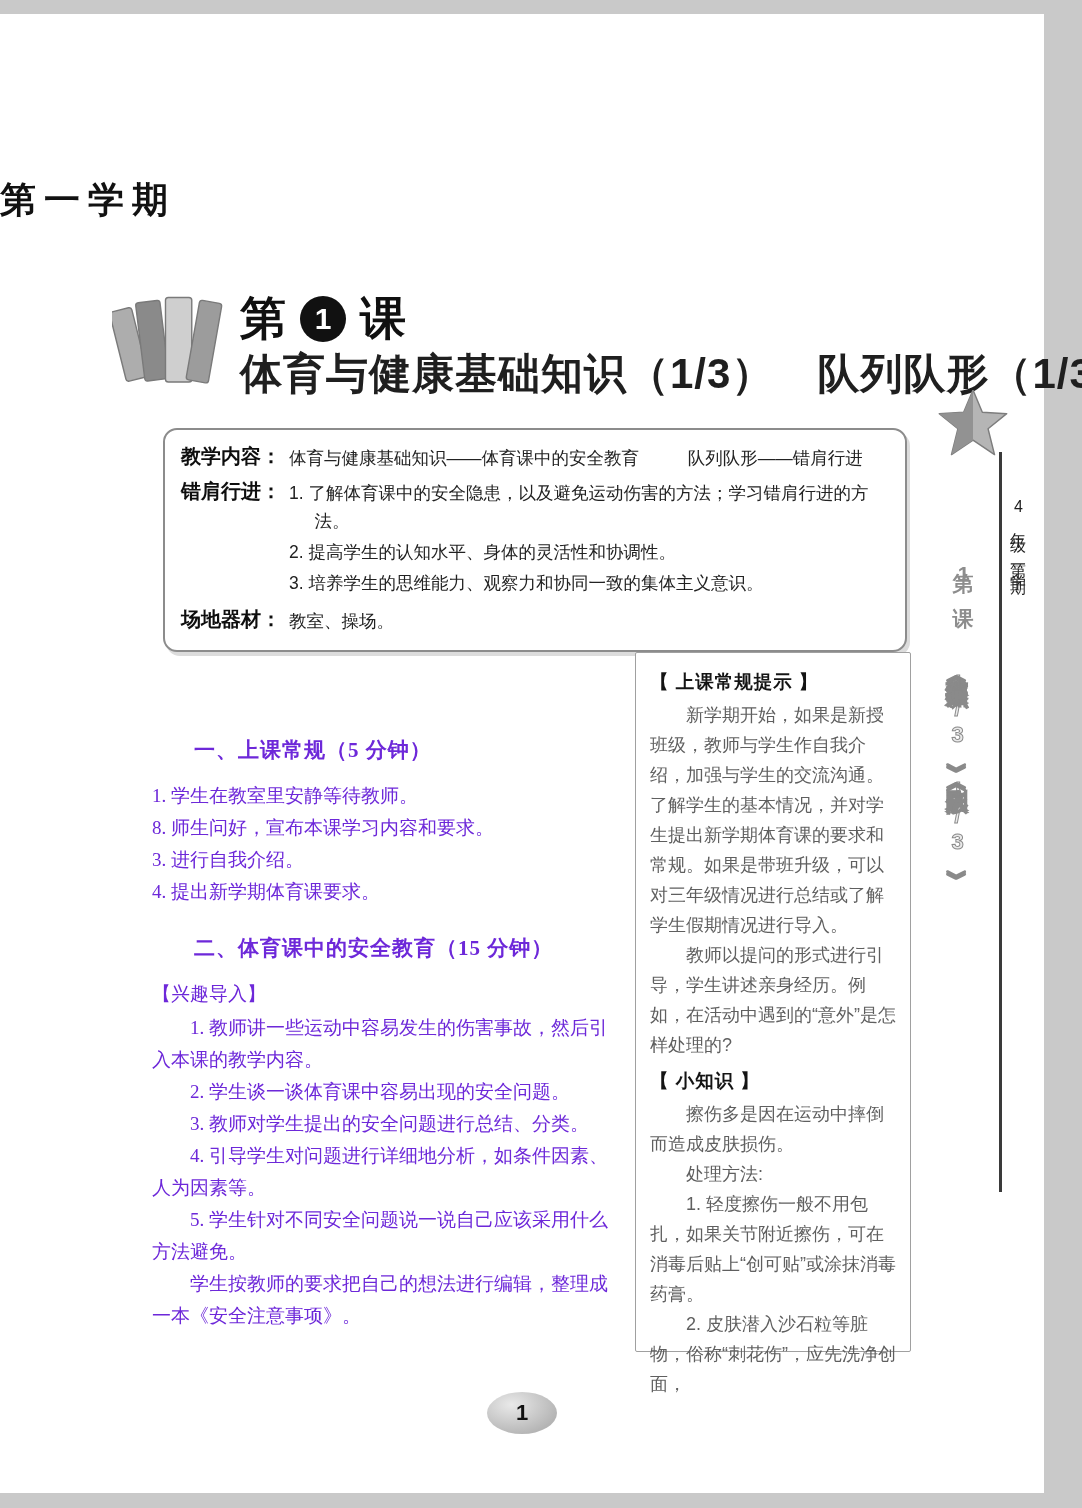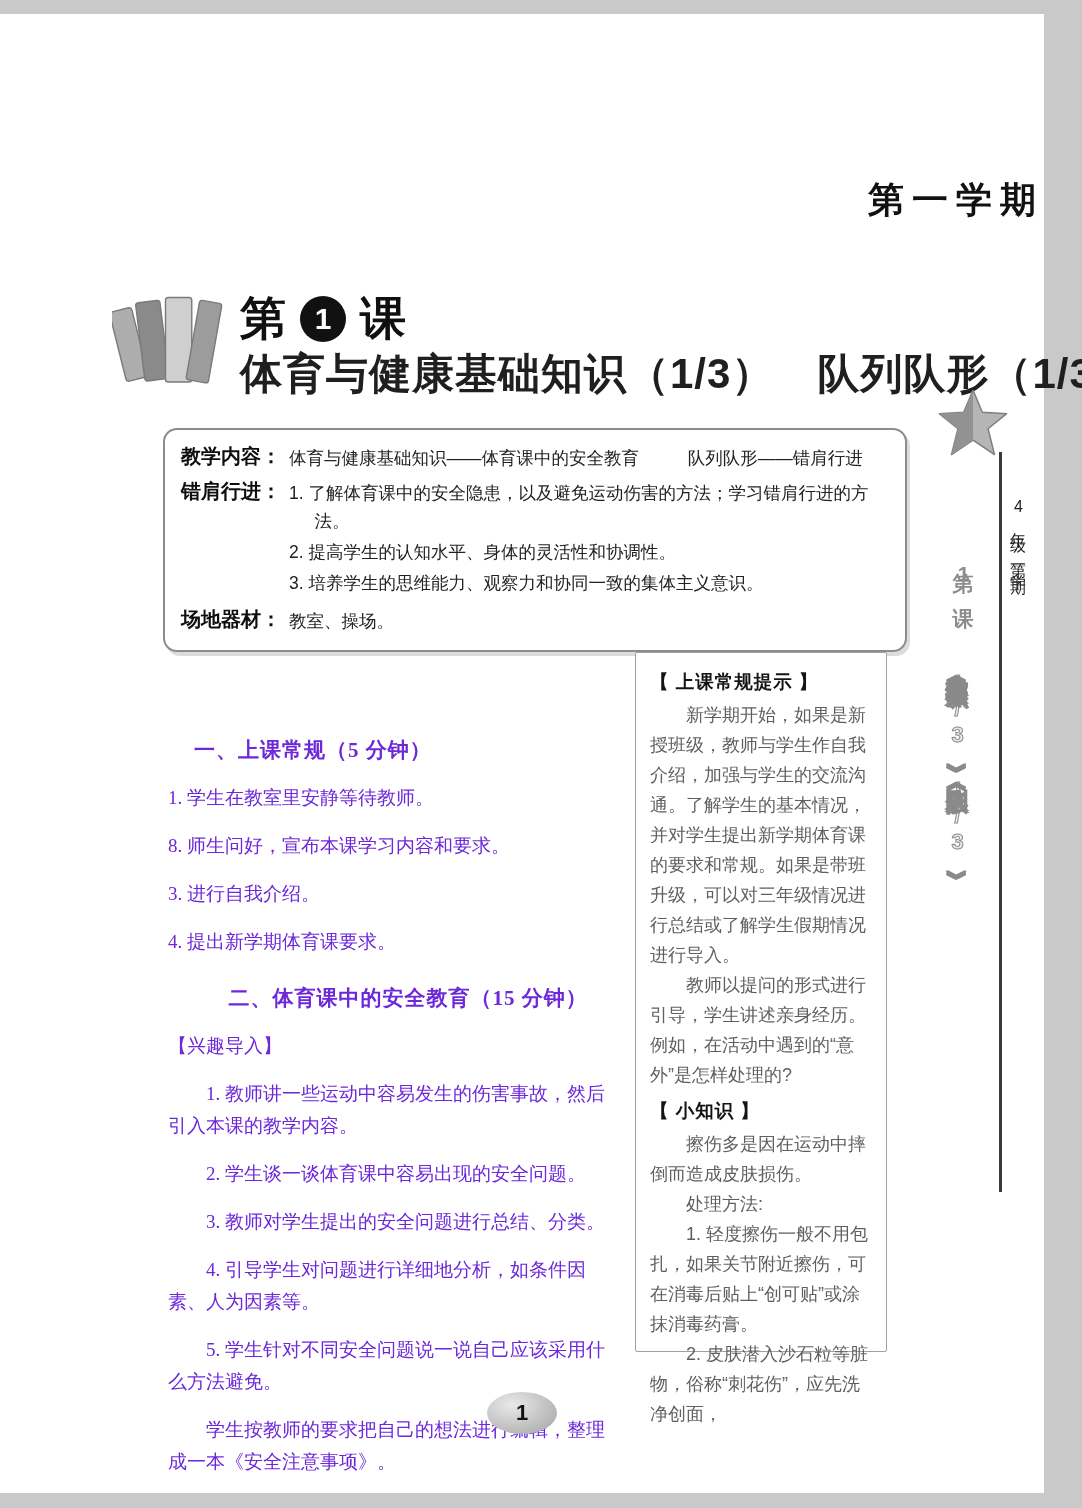--- a/index.html
+++ b/index.html
@@ -11,21 +11,21 @@
     overflow:hidden;
     color:#1c1c1c;
   }
   .page-bg {
     position:absolute; left:0; top:14px; width:1044px; height:1479px;
     background:#ffffff;
   }
   
   .semester-title {
     position:absolute; left:0; top:176px; width:1044px;
-    text-align:right; font-size:36px; font-weight:bold; letter-spacing:8px;
+    text-align:left; font-size:36px; font-weight:bold; letter-spacing:8px;
     color:#111;
   }
   
   .books { position:absolute; left:112px; top:284px; }
   .lesson-line1 {
     position:absolute; left:240px; top:288px;
     display:flex; align-items:center; gap:14px;
     font-family:"Liberation Sans","DejaVu Sans",sans-serif;
     font-size:46px; font-weight:bold; color:#101010;
   }
@@ -58,27 +58,27 @@
   .goal { margin:0 0 3px 0; padding-left:1.45em; text-indent:-1.45em; }
   
   .main-col {
     position:absolute; left:152px; top:726px; width:470px;
     font-size:19px; line-height:32px; color:#6d28d9;
   }
   .main-col h2 {
     font-size:21px; font-weight:bold; text-indent:2em;
     margin:8px 0 14px 0; letter-spacing:1px;
   }
-  .main-col h2.second { margin-top:24px; margin-bottom:14px;text-align:center; }
-  .main-col p { margin:16px; }
+  .main-col h2.second { margin-top:24px; margin-bottom:14px; }
+  .main-col p { margin:0; }
   .main-col p.para { text-indent:2em; }
   .main-col p.bracket { margin-bottom:2px; }
   
   .side-box {
-    position:absolute; left:635px; top:652px; width:252px; height:700px;
+    position:absolute; left:635px; top:652px; width:276px; height:700px;
     background:#fff; border:1px solid #a0a0a0; border-radius:2px;
     padding:8px 14px 12px 14px;
     font-family:"Liberation Sans","DejaVu Sans",sans-serif;
     font-size:18px; line-height:30px; color:#5f5f5f;
   }
   .side-box h3 {
     color:#141414; font-size:18.5px; font-weight:bold;
     margin:6px 0 3px 0; letter-spacing:1px;
   }
   .side-box p { margin:0; text-indent:2em; }

